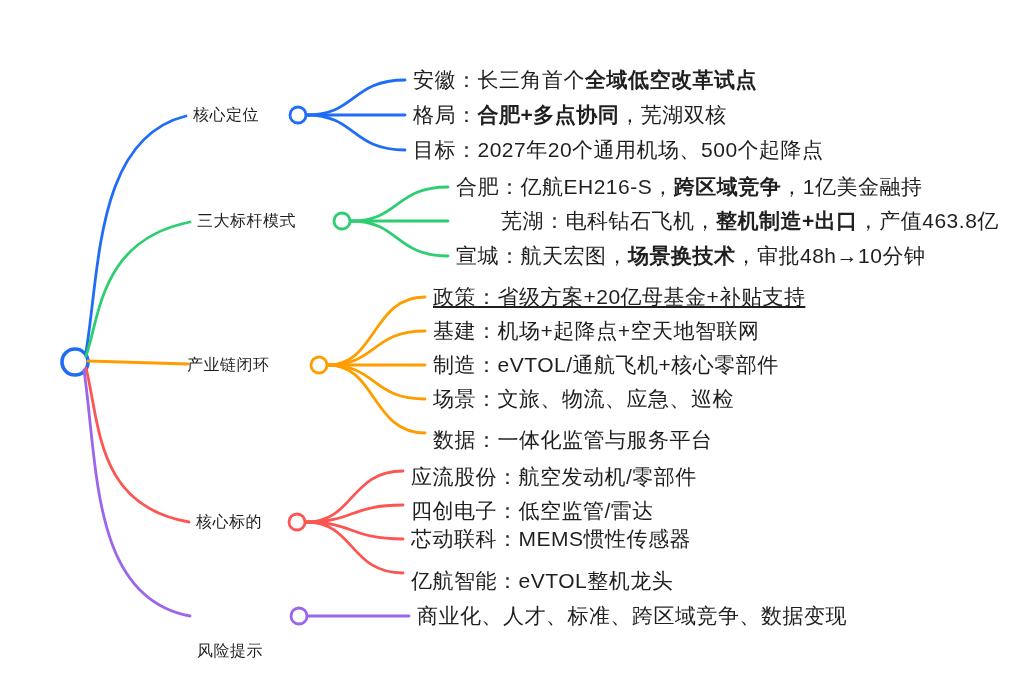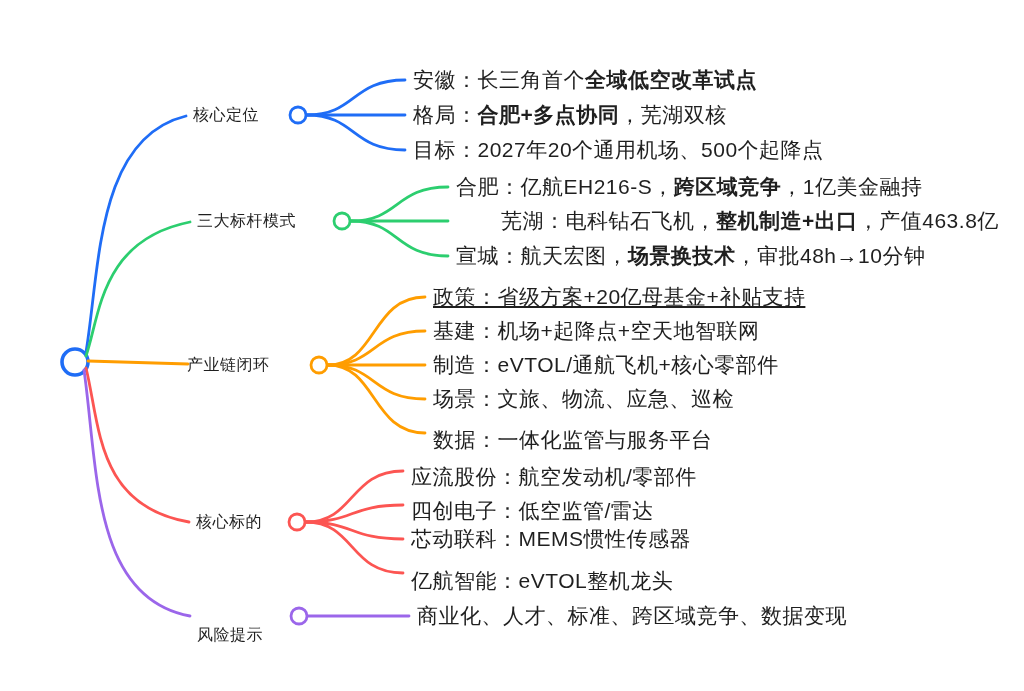--- a/index.html
+++ b/index.html
@@ -84,16 +84,16 @@
       <div class="node-label " style="left: 433px; top: 280px; text-decoration: underline;"><span class="seg">政策：省级方案+20亿母基金+补贴支持</span></div>
       <div class="node-label " style="left: 433px; top: 314px;"><span class="seg">基建：机场+起降点+空天地智联网</span></div>
       <div class="node-label " style="left: 433px; top: 348px;"><span class="seg">制造：eVTOL/通航飞机+核心零部件</span></div>
       <div class="node-label " style="left: 433px; top: 382px;"><span class="seg">场景：文旅、物流、应急、巡检</span></div>
       <div class="node-label " style="left: 433px; top: 416px; margin-top: 7px;"><span class="seg">数据：一体化监管与服务平台</span></div>
       <div class="node-label branch-label" style="left: 196px; top: 505px;"><span class="seg">核心标的</span></div>
       <div class="node-label " style="left: 411px; top: 454px; margin-top: 40px;"><span class="seg">四创电子：低空监管/雷达</span></div>
       <div class="node-label " style="left: 411px; top: 460px;"><span class="seg">应流股份：航空发动机/零部件</span></div>
       <div class="node-label " style="left: 411px; top: 522px; text-align: right;"><span class="seg">芯动联科：MEMS惯性传感器</span></div>
       <div class="node-label " style="left: 411px; top: 564px;"><span class="seg">亿航智能：eVTOL整机龙头</span></div>
-      <div class="node-label branch-label" style="left: 197px; top: 618px; text-align: center;"><span class="seg">风险提示</span></div>
+      <div class="node-label branch-label" style="left: 197px; top: 634px; text-align: center;"><span class="seg">风险提示</span></div>
       <div class="node-label " style="left: 417px; top: 599px;"><span class="seg">商业化、人才、标准、跨区域竞争、数据变现</span></div>
     </div>
 </div>
 
 </body></html>

